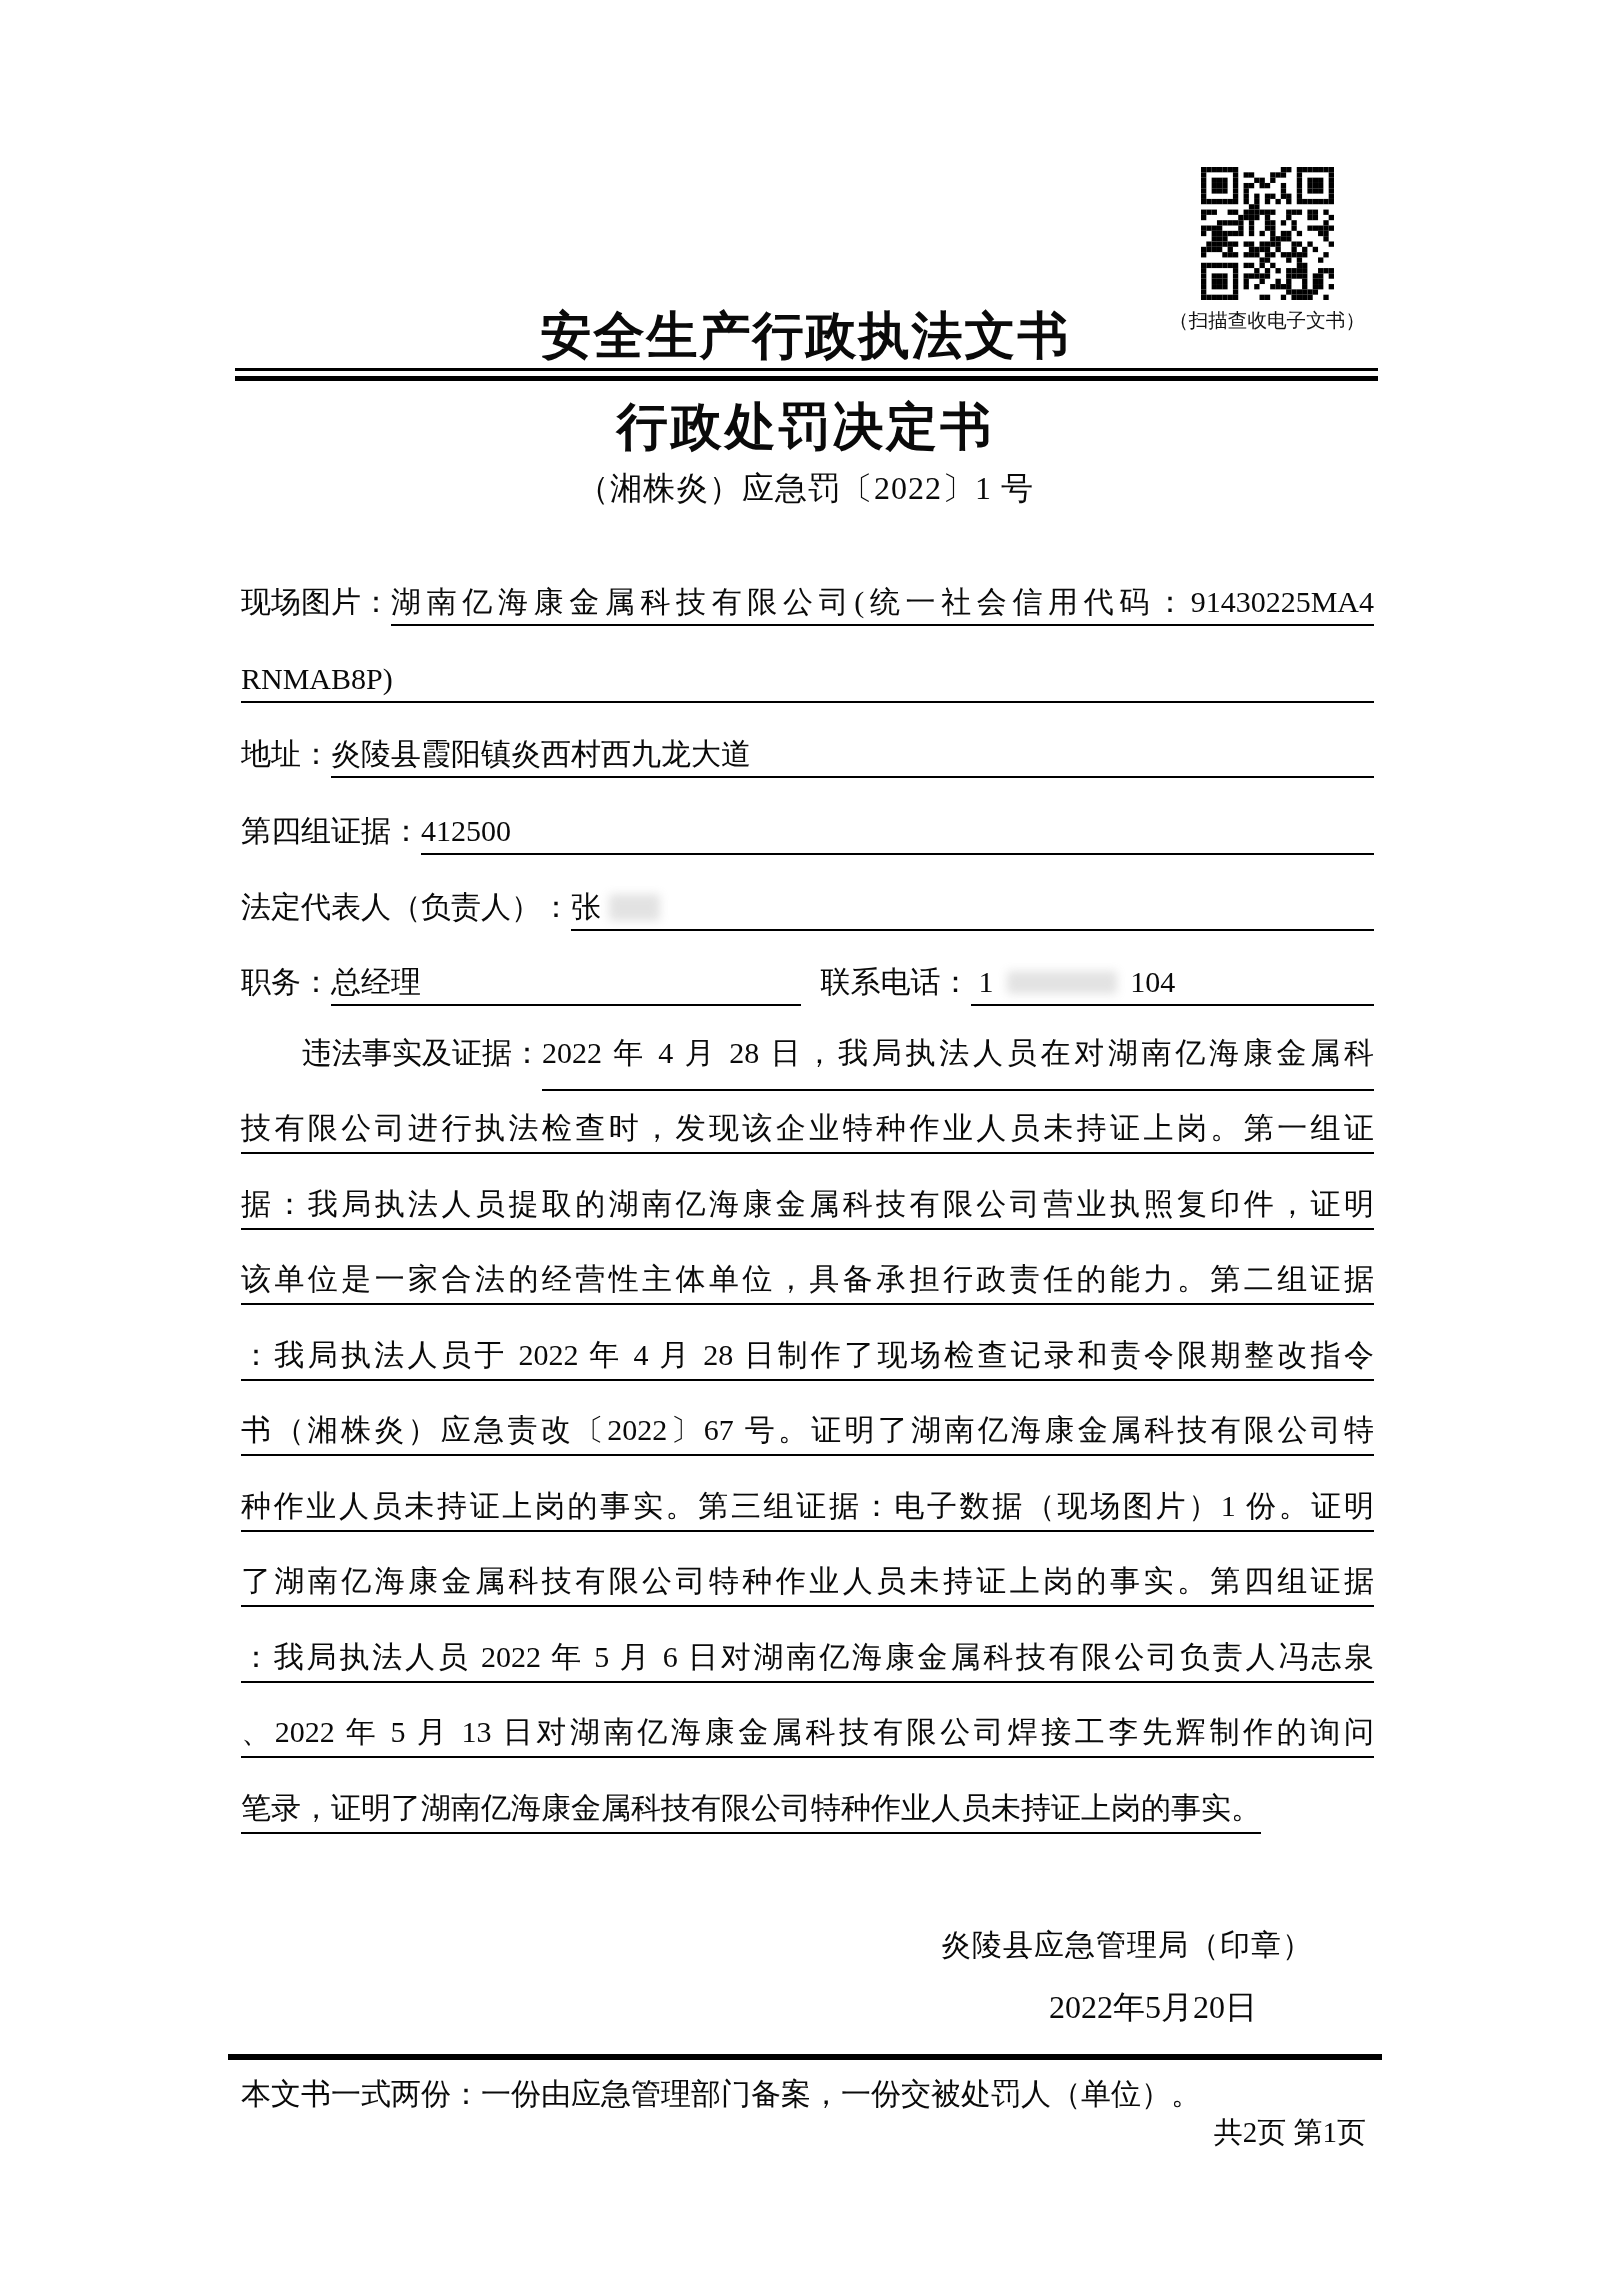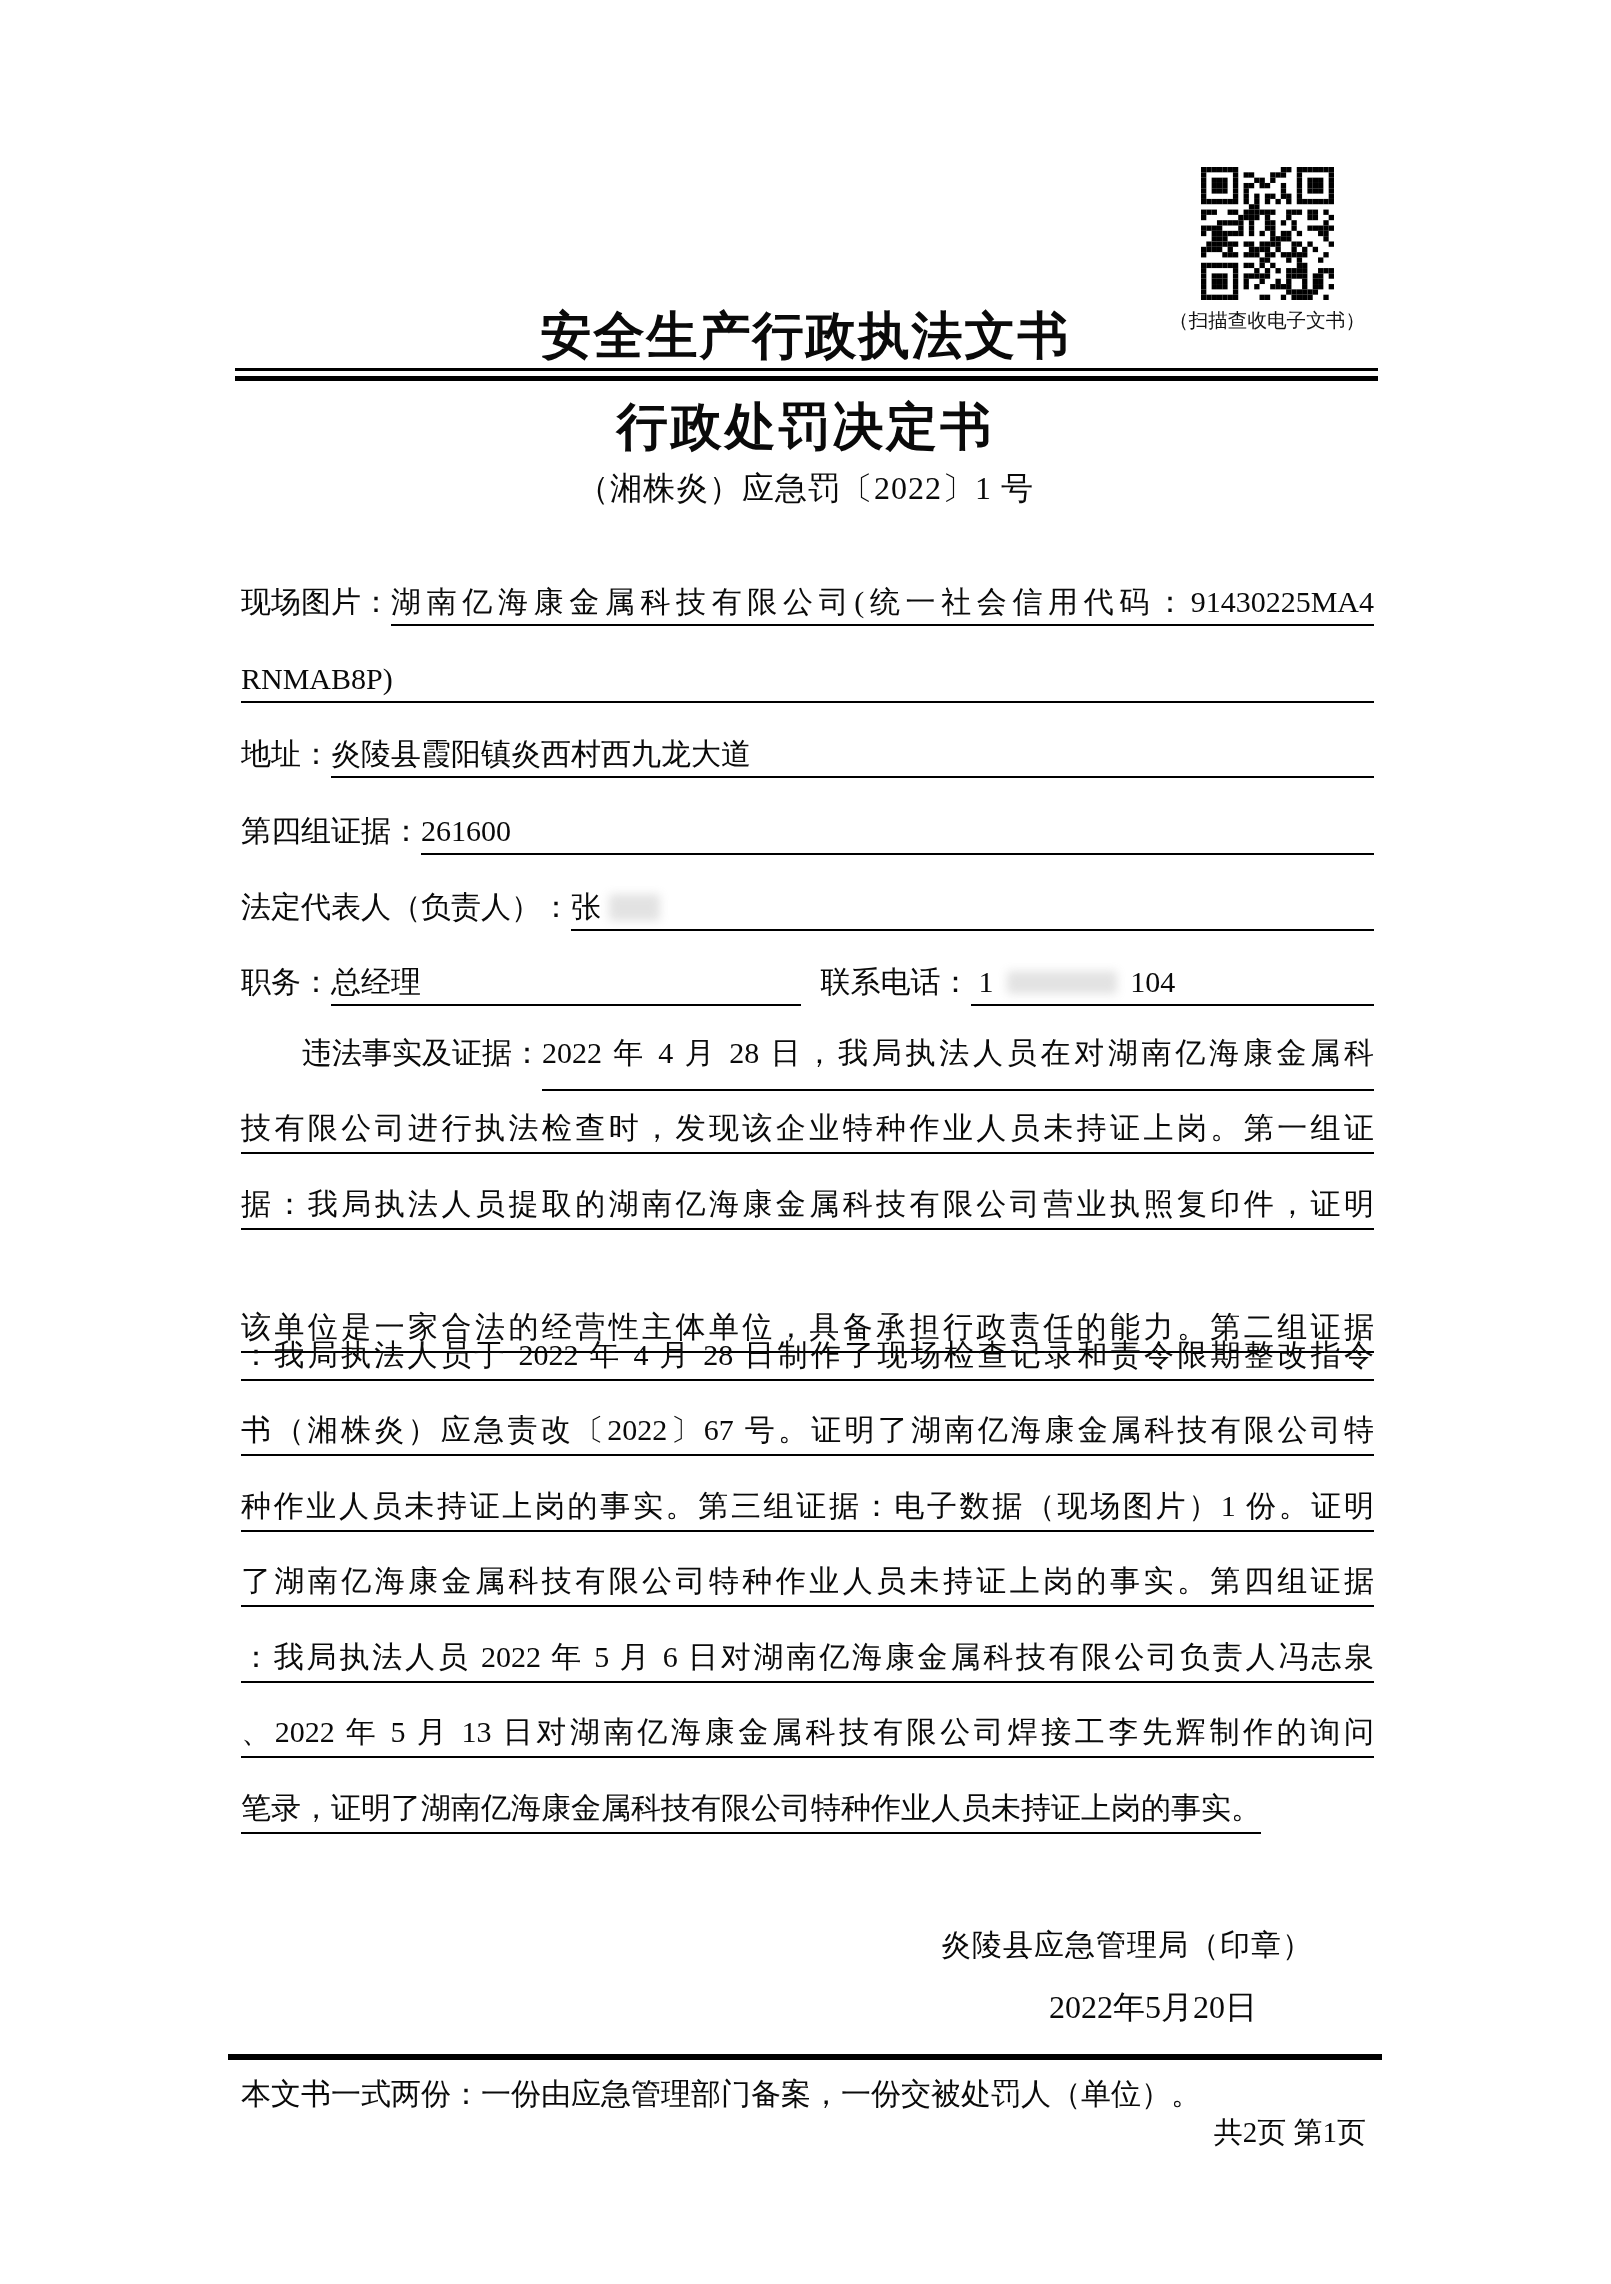--- a/index.html
+++ b/index.html
@@ -411,21 +411,21 @@
     <span class="u grow">RNMAB8P)</span>
   </div>
 
   <div class="row" style="top:738px">
     <span class="label">地址：</span>
     <span class="u grow">炎陵县霞阳镇炎西村西九龙大道</span>
   </div>
 
   <div class="row" style="top:815px">
     <span class="label">第四组证据：</span>
-    <span class="u grow">261600</span>
+    <span class="u grow">412500</span>
   </div>
 
   <div class="row" style="top:890px">
     <span class="label">法定代表人（负责人）：</span>
     <span class="u grow">
       <span>张</span>
       <span class="redact name"></span>
     </span>
   </div>
 
@@ -447,21 +447,21 @@
     <span class="pvalue">2022 年 4 月 28 日，我局执法人员在对湖南亿海康金属科</span>
   </div>
 
   <div id="para">
       <div class="pline" style="top: 1112px;">
         <span class="full">技有限公司进行执法检查时，发现该企业特种作业人员未持证上岗。第一组证</span>
       </div>
       <div class="pline" style="top: 1188px;">
         <span class="full">据：我局执法人员提取的湖南亿海康金属科技有限公司营业执照复印件，证明</span>
       </div>
-      <div class="pline" style="top: 1263px; margin-top: 48px;">
+      <div class="pline" style="top: 1263px;">
         <span class="full">该单位是一家合法的经营性主体单位，具备承担行政责任的能力。第二组证据</span>
       </div>
       <div class="pline" style="top: 1339px;">
         <span class="full">：我局执法人员于 2022 年 4 月 28 日制作了现场检查记录和责令限期整改指令</span>
       </div>
       <div class="pline" style="top: 1414px;">
         <span class="full">书（湘株炎）应急责改〔2022〕67 号。证明了湖南亿海康金属科技有限公司特</span>
       </div>
       <div class="pline" style="top: 1490px;">
         <span class="full">种作业人员未持证上岗的事实。第三组证据：电子数据（现场图片）1 份。证明</span>

